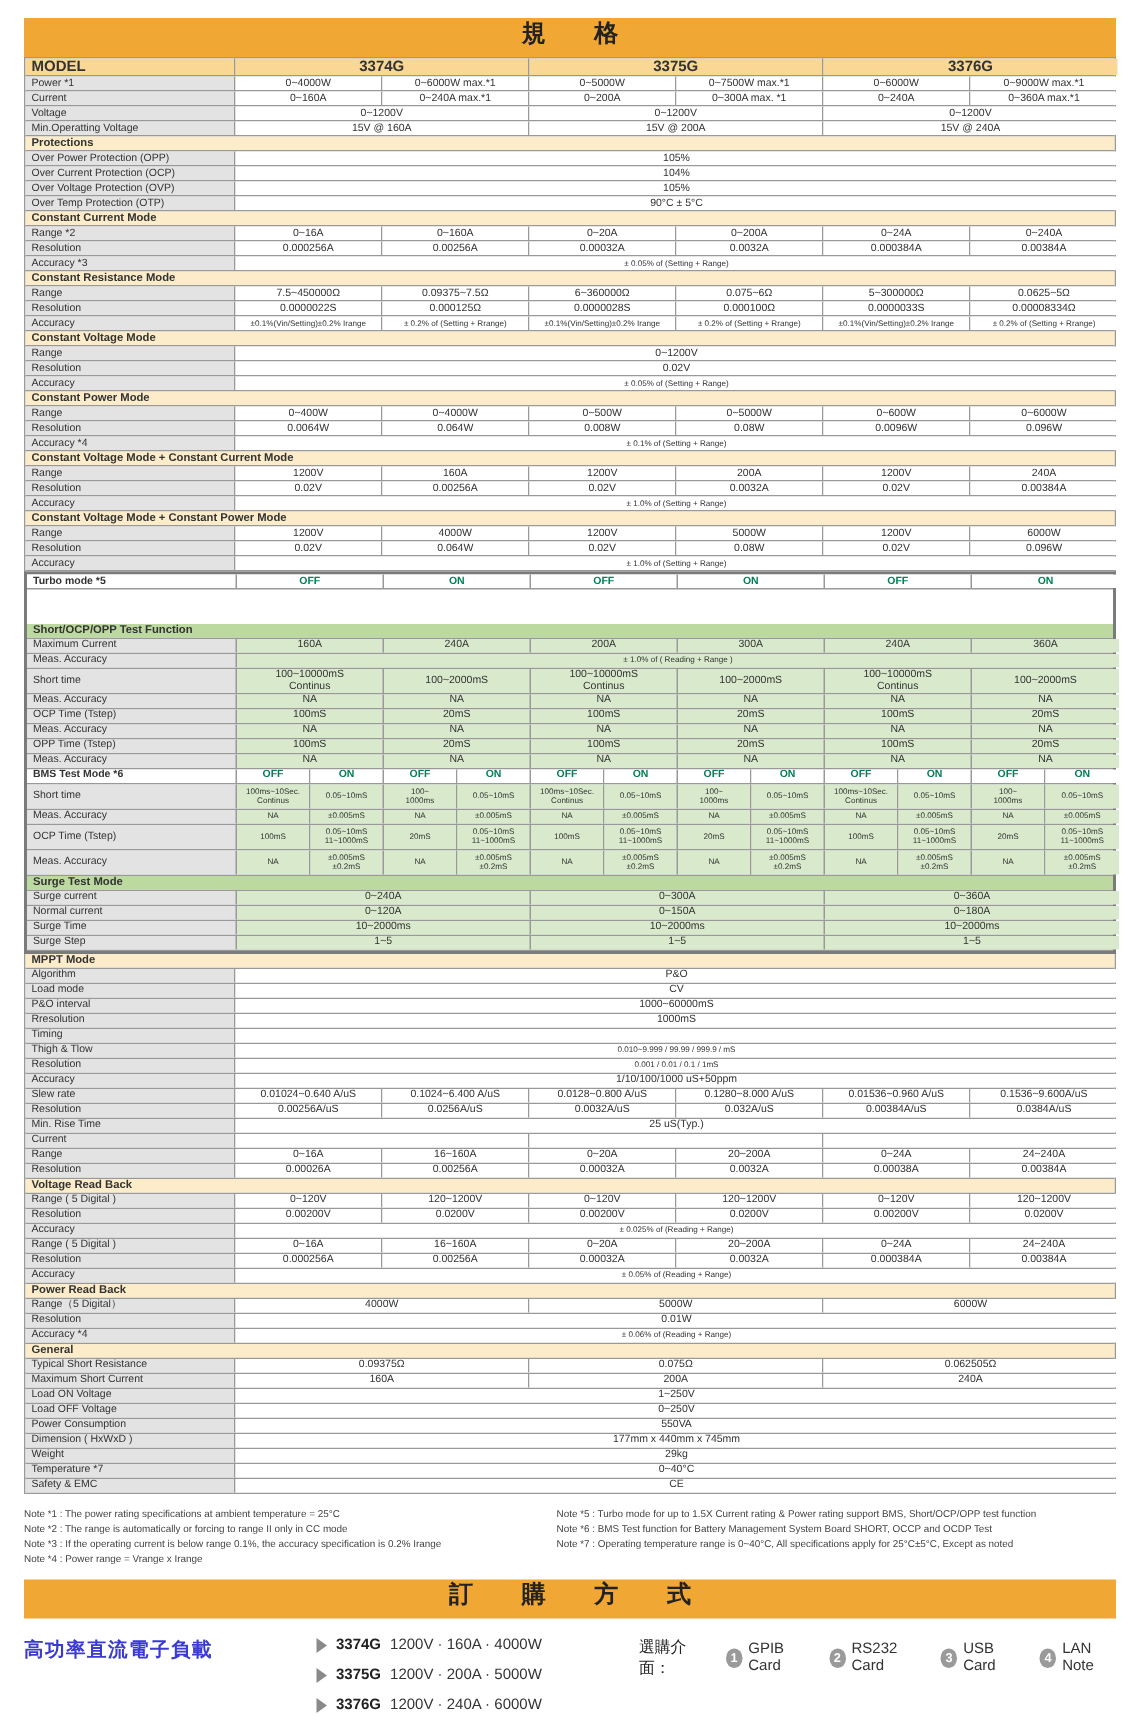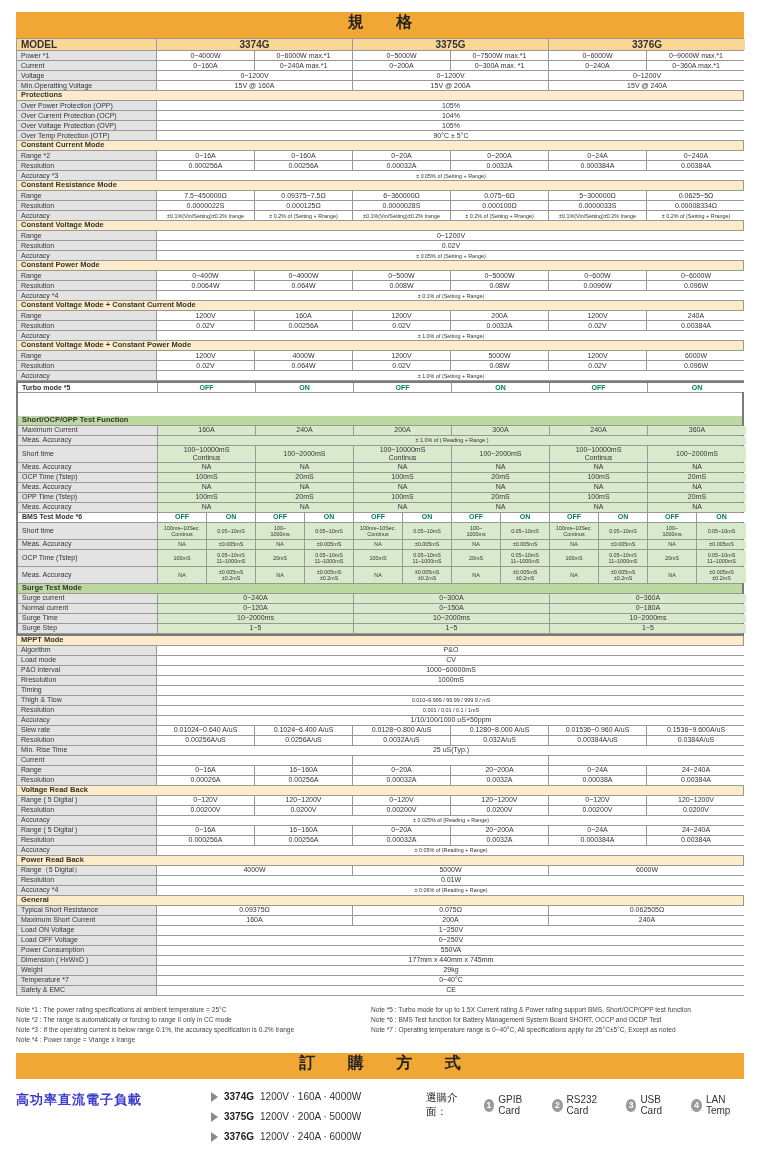--- a/index.html
+++ b/index.html
@@ -696,18 +696,18 @@
         <span class="iface">
           <span class="numcirc">2</span>
           <span>RS232 Card</span>
         </span>
         <span class="iface">
           <span class="numcirc">3</span>
           <span>USB Card</span>
         </span>
         <span class="iface">
           <span class="numcirc">4</span>
-          <span>LAN Temp</span>
+          <span>LAN Note</span>
         </span>
       </div>
   </div>
 
 </div>
 
 </body></html>

